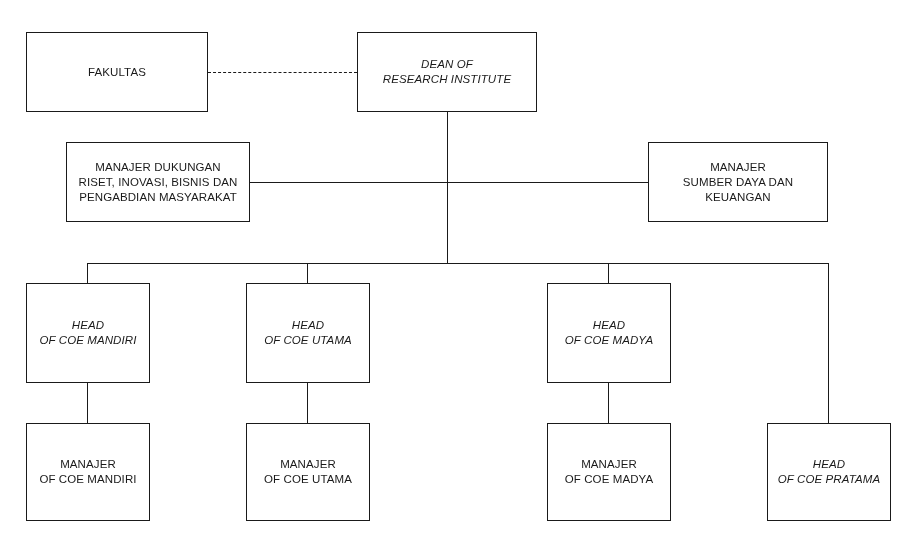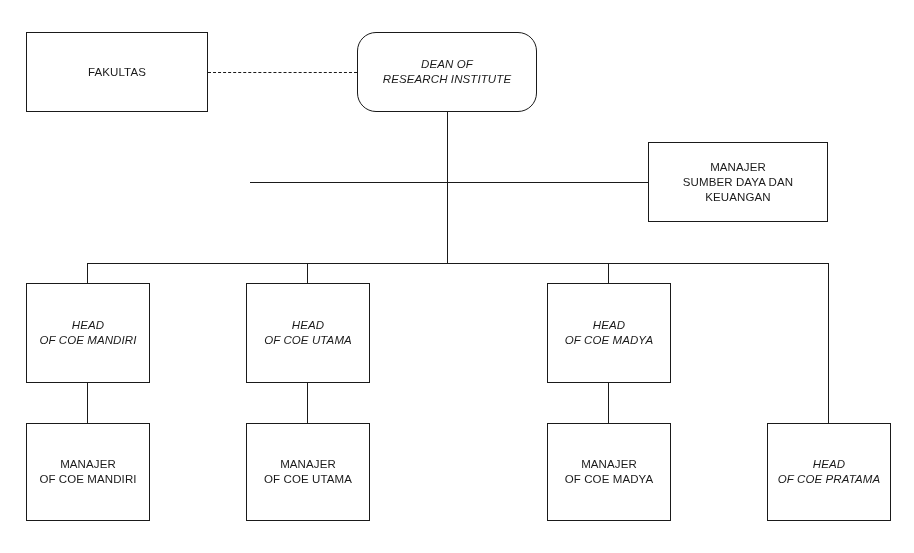--- a/index.html
+++ b/index.html
@@ -77,25 +77,30 @@
   <div class="connector v" style="left:828px; top:263px; height:160px;"></div>
 
   <div class="connector v" style="left:87px; top:383px; height:40px;"></div>
   <div class="connector v" style="left:307px; top:383px; height:40px;"></div>
   <div class="connector v" style="left:608px; top:383px; height:40px;"></div>
 
   <div class="node" style="left:26px; top:32px; width:182px; height:80px;">
     <span class="node-label">FAKULTAS</span>
   </div>
 
-  <div class="node" style="left:357px; top:32px; width:180px; height:80px;border-radius:19px;">
+  <div class="node" style="left:357px; top:32px; width:180px; height:80px;">
     <span class="node-label italic">DEAN OF
 RESEARCH INSTITUTE</span>
   </div>
 
+  <div class="node" style="left:66px; top:142px; width:184px; height:80px;">
+    <span class="node-label">MANAJER DUKUNGAN
+RISET, INOVASI, BISNIS DAN
+PENGABDIAN MASYARAKAT</span>
+  </div>
 
   <div class="node" style="left:648px; top:142px; width:180px; height:80px;">
     <span class="node-label">MANAJER
 SUMBER DAYA DAN
 KEUANGAN</span>
   </div>
 
   <div class="node" style="left:26px; top:283px; width:124px; height:100px;">
     <span class="node-label italic">HEAD
 OF COE MANDIRI</span>

